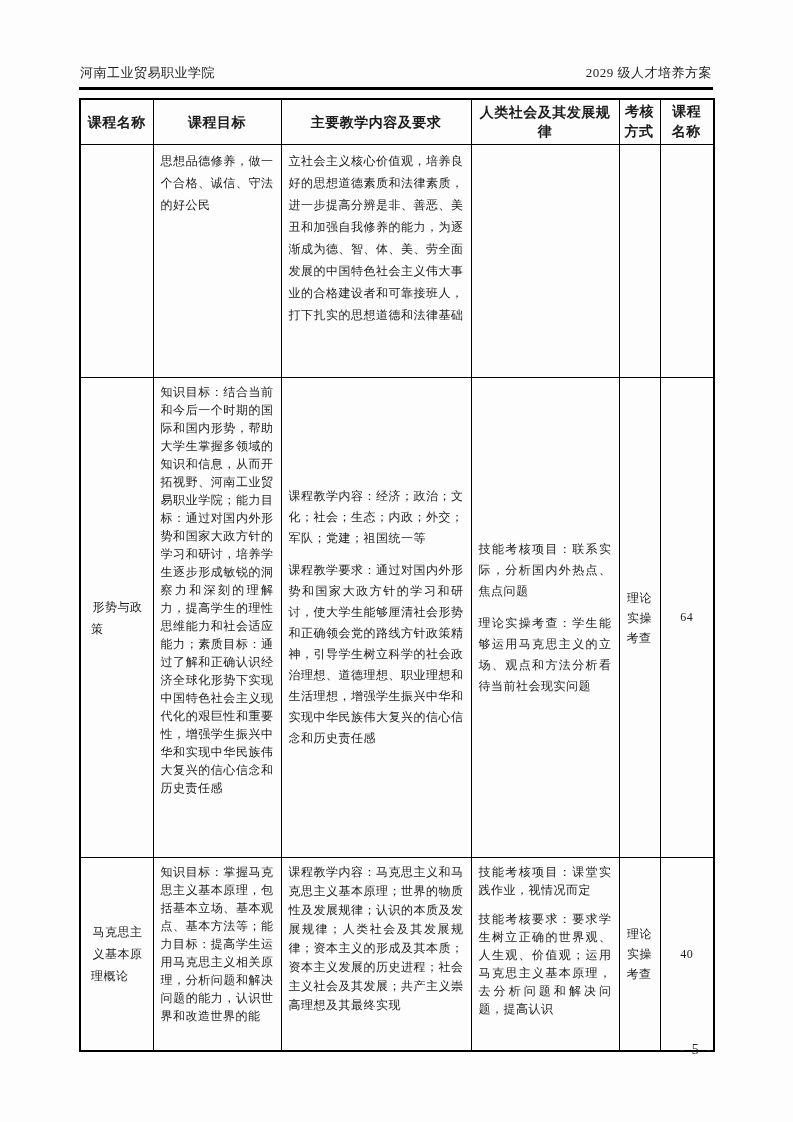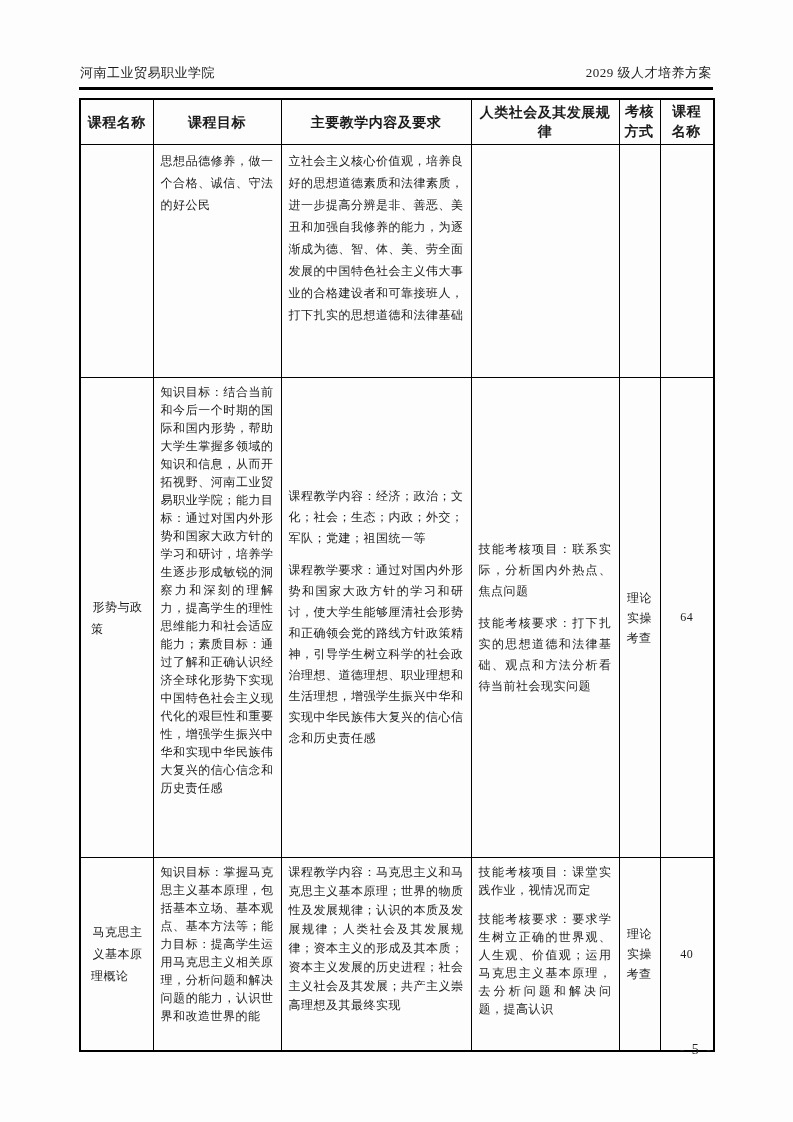--- a/index.html
+++ b/index.html
@@ -137,21 +137,21 @@
           </td>
         <td class="vt lh18">
             <p>知识目标：结合当前和今后一个时期的国际和国内形势，帮助大学生掌握多领域的知识和信息，从而开拓视野、河南工业贸易职业学院；能力目标：通过对国内外形势和国家大政方针的学习和研讨，培养学生逐步形成敏锐的洞察力和深刻的理解力，提高学生的理性思维能力和社会适应能力；素质目标：通过了解和正确认识经济全球化形势下实现中国特色社会主义现代化的艰巨性和重要性，增强学生振兴中华和实现中华民族伟大复兴的信心信念和历史责任感</p>
           </td>
         <td class="vm lh21">
           <p>课程教学内容：经济；政治；文化；社会；生态；内政；外交；军队；党建；祖国统一等</p>
           <p>课程教学要求：通过对国内外形势和国家大政方针的学习和研讨，使大学生能够厘清社会形势和正确领会党的路线方针政策精神，引导学生树立科学的社会政治理想、道德理想、职业理想和生活理想，增强学生振兴中华和实现中华民族伟大复兴的信心信念和历史责任感</p>
         </td>
         <td class="vm lh21">
           <p>技能考核项目：联系实际，分析国内外热点、焦点问题</p>
-          <p>技能考核要求：打下扎实的思想道德和法律基础、观点和方法分析看待当前社会现实问题</p>
+          <p>理论实操考查：学生能够运用马克思主义的立场、观点和方法分析看待当前社会现实问题</p>
         </td>
         <td class="vm">
             <div class="twochar">理论实操考查</div>
           </td>
         <td class="vm center">64</td>
       </tr>
 
       <tr class="row-marx">
         <td class="vm center">
             <div class="fourchar">马克思主义基本原理概论</div>

